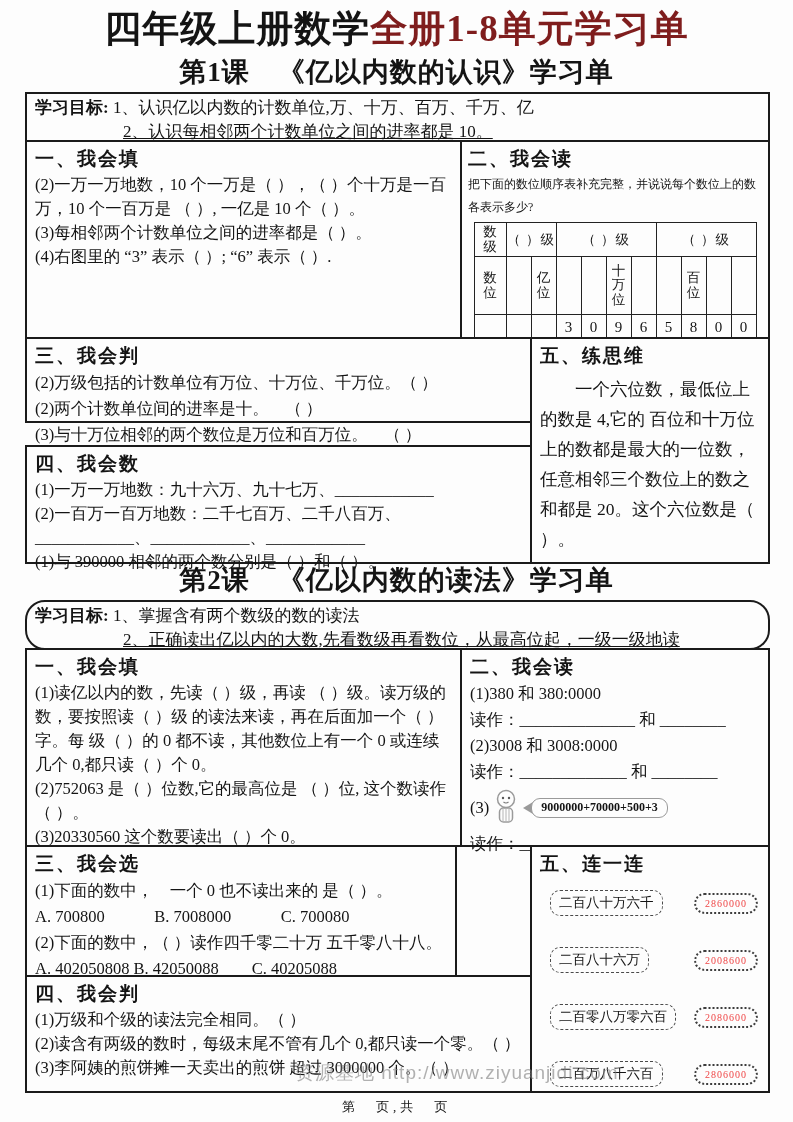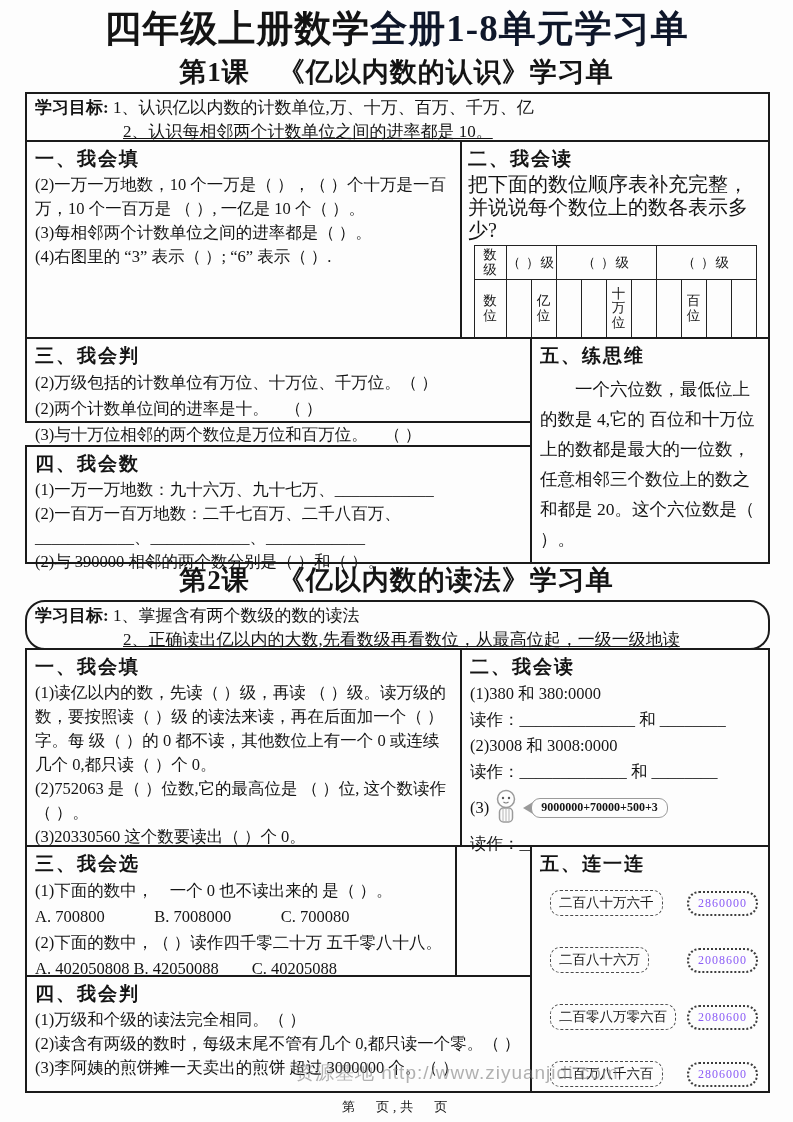--- a/index.html
+++ b/index.html
@@ -4,44 +4,44 @@
 <style>
   html,body{margin:0;padding:0;}
   body{
     width:793px;height:1122px;position:relative;background:#fdfdfd;
     font-family:"Liberation Serif","DejaVu Serif",serif;color:#141414;
     overflow:hidden;
   }
   .abs{position:absolute;box-sizing:border-box;}
   .box{position:absolute;box-sizing:border-box;border:2px solid #1b1b1b;background:#fdfdfd;padding:3px 8px;}
   .page-title{top:4px;left:0;width:793px;text-align:center;font-size:37px;font-weight:800;letter-spacing:1px;white-space:nowrap;}
-  .page-title .red{color:#0f172a;}
+  .page-title .red{color:#7f1d1d;}
   .lesson-heading{left:0;width:793px;text-align:center;font-size:27px;font-weight:700;letter-spacing:1px;}
   .goals{font-size:17px;line-height:24px;padding-top:2px;}
   .goals .lbl{font-weight:800;}
   .goals .g2{padding-left:88px;text-decoration:underline;}
   .sec-title{font-size:19px;font-weight:800;letter-spacing:2px;padding:1px 0 1px 0;}
   .item{font-size:16.5px;line-height:24px;}
   .lh26{line-height:26px;}
-  .lh23{line-height:23px;font-size:20px;}
+  .lh23{line-height:23px;font-size:12px;}
   .think-body{font-size:17.5px;line-height:30px;margin-top:4px;}
   
   table.pv{border-collapse:collapse;table-layout:fixed;margin:3px auto 0 auto;}
   table.pv td{border:1.5px solid #222;text-align:center;vertical-align:middle;padding:0;font-size:13px;overflow:hidden;}
   table.pv .vert{white-space:pre-line;line-height:1.08;font-size:13.5px;}
   table.pv .digit{font-size:15px;}
   table.pv .lvl{font-size:13.5px;letter-spacing:1px;}
   
   .bubble-row{display:flex;align-items:center;gap:4px;height:46px;}
   .bubble{position:relative;border:1.5px solid #9a9a9a;border-radius:9px;padding:1px 9px 2px 9px;font-weight:700;font-size:12px;white-space:nowrap;background:#fdfdfd;}
   .tail{width:0;height:0;border-top:6px solid transparent;border-bottom:6px solid transparent;border-right:10px solid #9a9a9a;margin-right:-6px;}
   
   .match-row{display:flex;justify-content:space-between;align-items:center;margin:0 2px 31px 10px;}
   .dash-box{border:1.6px dashed #4a4a4a;border-radius:10px;padding:3px 8px;font-size:13.5px;white-space:nowrap;background:#fdfdfd;}
-  .stamp-box{border:2.5px dotted #3d3d3d;border-radius:12px;padding:3px 9px;font-size:12px;color:#8b5cf6;letter-spacing:1px;white-space:nowrap;background:#fdfdfd;}
+  .stamp-box{border:2.5px dotted #3d3d3d;border-radius:12px;padding:3px 9px;font-size:10px;color:#ef4444;letter-spacing:1px;white-space:nowrap;background:#fdfdfd;}
   .watermark{position:absolute;left:295px;top:1060px;font-size:19px;color:rgba(125,125,125,.6);letter-spacing:1px;white-space:nowrap;font-family:"Liberation Sans","DejaVu Sans",sans-serif;}
   .footer{top:1098px;left:0;width:793px;text-align:center;font-size:13px;letter-spacing:4px;}
 </style>
 </head>
 <body>
 
 <div class="abs page-title">
   <span>四年级上册数学</span><span class="red">全册1-8单元学习单</span>
 </div>
 
@@ -115,21 +115,21 @@
   <div class="item lh26">(2)万级包括的计数单位有万位、十万位、千万位。（      ）</div>
   <div class="item lh26">(2)两个计数单位间的进率是十。　（    ）</div>
   <div class="item lh26">(3)与十万位相邻的两个数位是万位和百万位。　（     ）</div>
 </div>
 
 <div class="box" style="left:25px;top:445px;width:507px;height:119px;">
   <div class="sec-title">四、我会数</div>
   <div class="item">(1)一万一万地数：九十六万、九十七万、____________</div>
   <div class="item">(2)一百万一百万地数：二千七百万、二千八百万、</div>
   <div class="item">____________、____________、____________</div>
-  <div class="item">(2)与 390000 相邻的两个数分别是（      ）和（     ）。</div>
+  <div class="item">(1)与 390000 相邻的两个数分别是（      ）和（     ）。</div>
 </div>
 
 <div class="box" style="left:530px;top:337px;width:240px;height:227px;">
   <div class="sec-title">五、练思维</div>
   <div class="think-body">　　一个六位数，最低位上的数是 4,它的 百位和十万位上的数都是最大的一位数，任意相邻三个数位上的数之和都是 20。这个六位数是（      ）。</div>
 </div>
 
 <div class="abs lesson-heading" style="top:562px;">第2课　《亿以内数的读法》学习单</div>
 
 <div class="box goals" style="left:25px;top:600px;width:745px;height:50px;border-radius:20px;">

